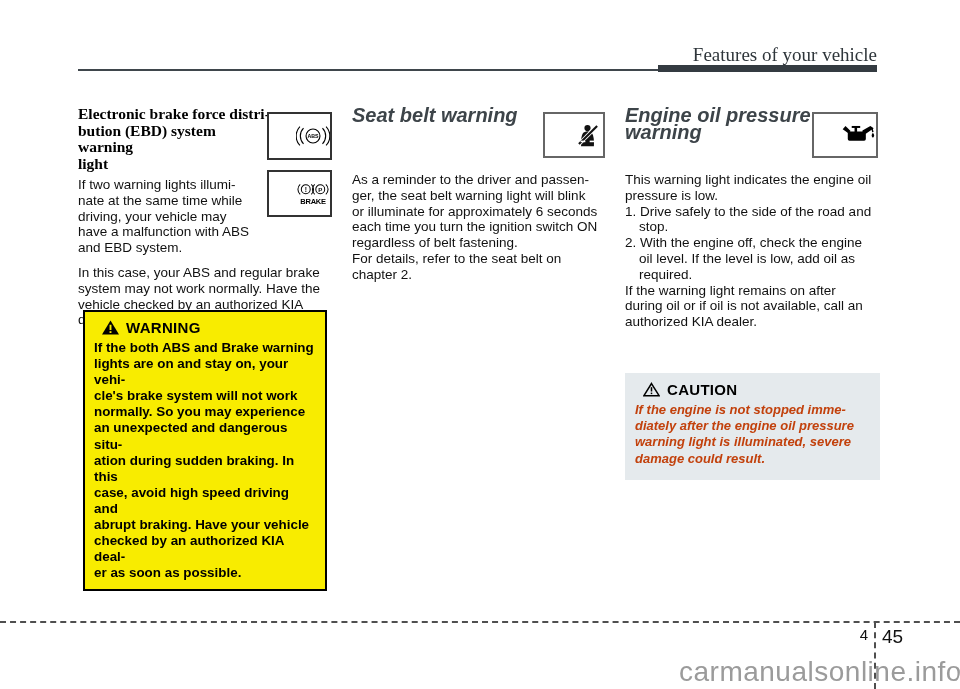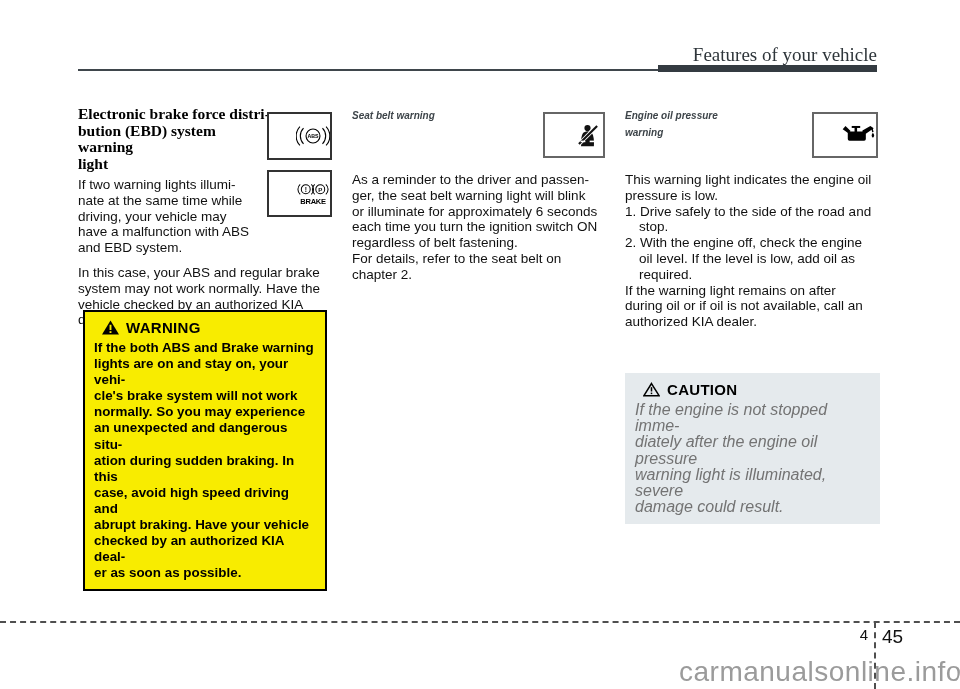--- a/index.html
+++ b/index.html
@@ -16,21 +16,21 @@
   .rule-thin  { position:absolute; left:78px;  top:69px; width:580px; height:2px; background:#3f464c; }
   .rule-thick { position:absolute; left:658px; top:65px; width:219px; height:7px; background:#343b41; }
   
   .col { position:absolute; }
   .pre { white-space:pre-line; }
   .h-serif {
     font-family:"Liberation Serif", serif; font-weight:bold;
     font-size:15.5px; line-height:16.5px; color:#000;
   }
   .h-sans {
-    font-weight:bold; font-style:italic; font-size:10px; line-height:17px; color:#3d4449;
+    font-weight:bold; font-style:italic; font-size:20px; line-height:17px; color:#3d4449;
   }
   .body-txt { font-size:13.5px; line-height:15.8px; color:#111; }
   .hang { padding-left:14px; text-indent:-14px; }
   
   .light-box {
     position:absolute; background:#fff; border:2px solid #4a4a4a;
     display:flex; align-items:center; justify-content:center;padding-left:27px;
   }
   .light-box svg { display:block; }
   
@@ -38,21 +38,21 @@
     position:absolute; left:83px; top:310px; width:244px; min-height:196px;
     background:#f8ec00; border:2px solid #000; padding:7px 9px 8px 9px;
   }
   .caut-box {
     position:absolute; left:625px; top:373px; width:255px; min-height:107px;
     background:#e5eaed; padding:8px 10px 9px 10px;
   }
   .box-title { display:flex; align-items:center; gap:7px; padding-left:8px; margin-bottom:4px; }
   .box-title .t-label { font-weight:bold; font-size:15px; color:#000; letter-spacing:0.3px; }
   .warn-body { font-weight:bold; font-size:13.4px; line-height:16.1px; color:#000; }
-  .caut-body { font-weight:normal; font-style:italic; font-size:16px; line-height:16.2px; color:#737373; }
+  .caut-body { font-weight:bold; font-style:italic; font-size:13px; line-height:16.2px; color:#c2410c; }
   
   .foot-dash-h { position:absolute; left:0; top:621px; width:960px; border-top:2px dashed #4f4f4f; }
   .foot-dash-v { position:absolute; left:874px; top:622px; height:67px; border-left:2px dashed #4f4f4f; }
   .chap-num { position:absolute; left:848px; top:626px; width:20px; text-align:right; font-size:15px; color:#111; }
   .page-num { position:absolute; left:882px; top:626px; font-size:19px; color:#111; }
   .watermark {
     position:absolute; left:679px; top:656px; font-size:28px; color:#9b9b9b; letter-spacing:0.5px;
   }
 </style>
 </head>

